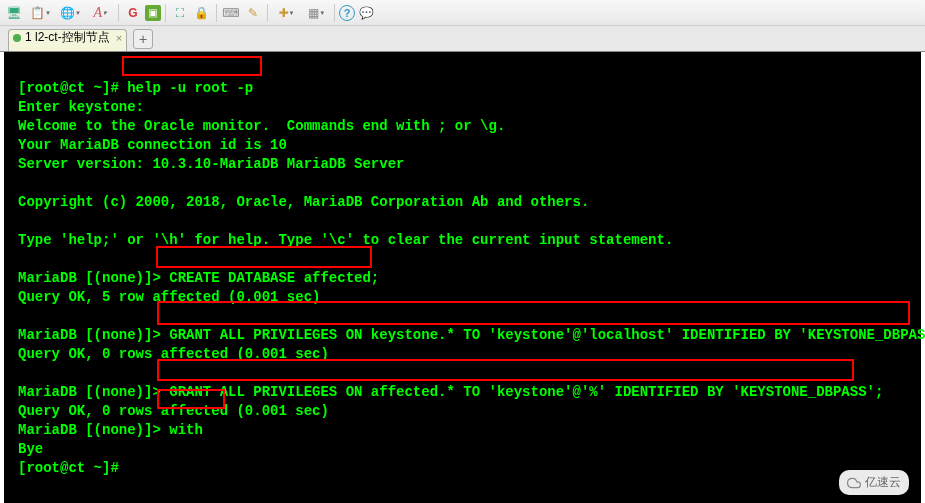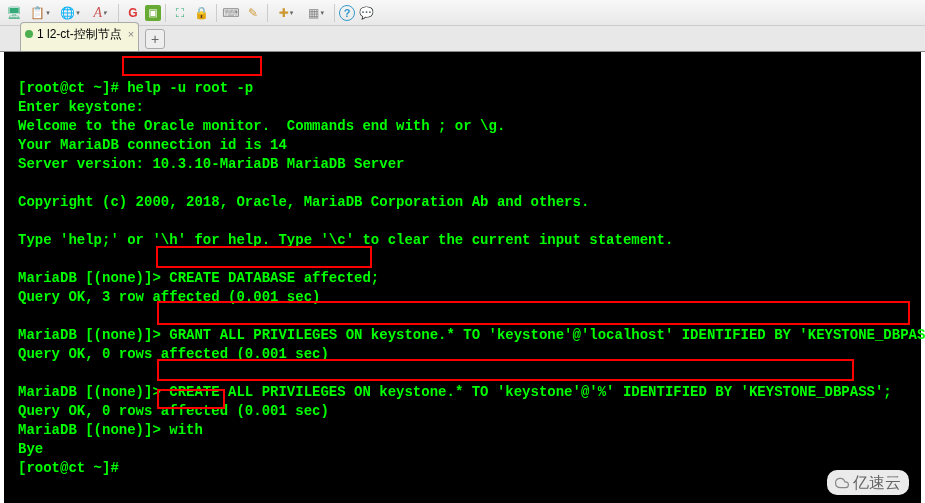--- a/index.html
+++ b/index.html
@@ -61,23 +61,22 @@
       flex-shrink: 0;
     }
     .tab {
       display: flex;
       align-items: center;
       background: #f5f5dc;
       border: 1px solid #aaa;
       border-bottom: none;
       border-radius: 4px 4px 0 0;
       padding: 2px 4px 8px 2px;
-      height: 29px;
+      height: 22px;
       font-size: 12px;
-      margin-left: 12px;
     }
     .tab-close {
       margin-left: 6px;
       font-size: 11px;
       color: #888;
       cursor: pointer;
     }
     .tab-add {
       width: 20px;
       height: 20px;
@@ -146,21 +145,21 @@
       top: 337px;
       width: 68px;
       height: 20px;
     }
     .watermark {
       position: absolute;
       bottom: 8px;
       right: 12px;
       background: rgba(255,255,255,0.92);
       color: #666;
-      font-size: 16px;
+      font-size: 12px;
       padding: 3px 8px;
       border-radius: 10px;
       display: flex;
       align-items: center;
       gap: 4px;
       font-family: Arial, sans-serif;
       font-weight: normal;
     }
     .watermark-icon {
       width: 14px;
@@ -198,34 +197,34 @@
     <span>1 l2-ct-控制节点</span>
     <span class="tab-close">×</span>
   </div>
   <div class="tab-add">+</div>
 </div>
 
 <div class="terminal">
 <span><span>[root@ct ~]# </span><span>help -u root -p</span></span>
 <span>Enter keystone:</span>
 <span>Welcome to the Oracle monitor.  Commands end with ; or \g.</span>
-<span>Your MariaDB connection id is 14</span>
+<span>Your MariaDB connection id is 10</span>
 <span>Server version: 10.3.10-MariaDB MariaDB Server</span>
 <span></span>
 <span>Copyright (c) 2000, 2018, Oracle, MariaDB Corporation Ab and others.</span>
 <span></span>
 <span>Type 'help;' or '\h' for help. Type '\c' to clear the current input statement.</span>
 <span></span>
 <span><span>MariaDB [(none)]&gt; </span><span>CREATE DATABASE affected;</span></span>
-<span>Query OK, 3 row affected (0.001 sec)</span>
+<span>Query OK, 5 row affected (0.001 sec)</span>
 <span></span>
 <span><span>MariaDB [(none)]&gt; </span><span>GRANT ALL PRIVILEGES ON keystone.* TO 'keystone'@'localhost' IDENTIFIED BY 'KEYSTONE_DBPASS';</span></span>
 <span>Query OK, 0 rows affected (0.001 sec)</span>
 <span></span>
-<span><span>MariaDB [(none)]&gt; </span><span>CREATE ALL PRIVILEGES ON keystone.* TO 'keystone'@'%' IDENTIFIED BY 'KEYSTONE_DBPASS';</span></span>
+<span><span>MariaDB [(none)]&gt; </span><span>GRANT ALL PRIVILEGES ON affected.* TO 'keystone'@'%' IDENTIFIED BY 'KEYSTONE_DBPASS';</span></span>
 <span>Query OK, 0 rows affected (0.001 sec)</span>
 <span><span>MariaDB [(none)]&gt; </span><span>with</span></span>
 <span>Bye</span>
 <span><span>[root@ct ~]# </span><span></span></span>
 <div class="hl-box-1"></div>
 <div class="hl-box-2"></div>
 <div class="hl-box-3"></div>
 <div class="hl-box-4"></div>
 <div class="hl-box-5"></div>
 <div class="watermark">

